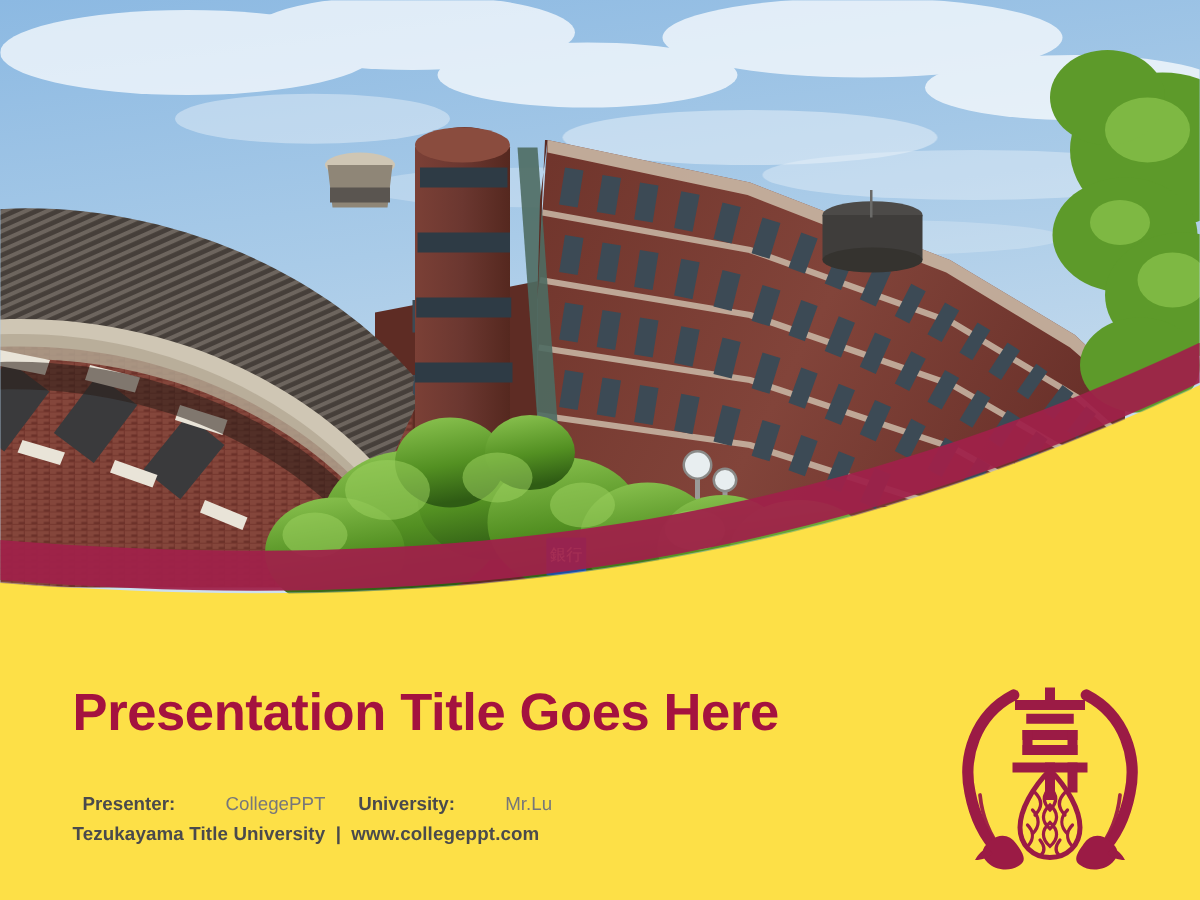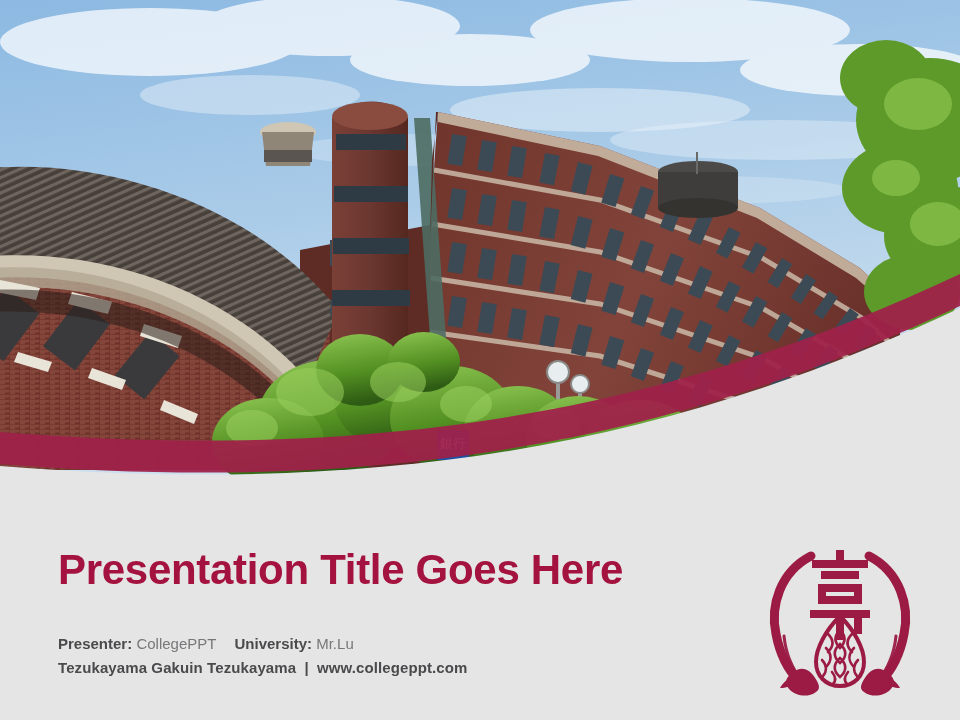--- a/index.html
+++ b/index.html
@@ -1,21 +1,21 @@
 <!DOCTYPE html>
 <html><head>
 <meta charset="utf-8">
 <style>
   * { margin:0; padding:0; box-sizing:border-box; }
   html,body { width:960px; height:720px; overflow:hidden; background:#ffffff; }
   body { font-family:"Liberation Sans", sans-serif; position:relative; }
 
   #slide {
     position:absolute; left:0; top:0; width:960px; height:720px;
-    background:#e5e5e5; overflow:hidden;
+    background:#fde047; overflow:hidden;
   }
 
   
   #photo-wrap {
     position:absolute; left:0; top:0; width:960px; height:510px;
   }
   #photo-svg { display:block; width:960px; height:510px; }
 
   
   #title-block {
@@ -23,22 +23,22 @@
   }
   #deck-title {
     font-size:42px; font-weight:bold; letter-spacing:-0.3px;
     color:#A4123F; line-height:1.05; white-space:nowrap;
   }
   #meta-block {
     position:absolute; left:58px; top:632px; width:640px;
     color:#58585a; line-height:1.62;
   }
   .meta-line { font-size:15px; white-space:nowrap; }
-  .meta-strong { font-weight:bold; color:#4a4a4c; }
-  .meta-value { font-weight:normal; color:#77777a; }
+  .meta-strong { font-weight:bold; color:#4a4a4c;margin-left:8px; }
+  .meta-value { font-weight:normal; color:#77777a;margin-left:36px; }
   .meta-line.bold-all { font-weight:bold; color:#4a4a4c; letter-spacing:0.1px; }
   .meta-sep { font-weight:bold; color:#4a4a4c; padding:0 4px; }
   .meta-gap { display:inline-block; width:10px; }
 
   
   #emblem { position:absolute; left:766px; top:538px; width:148px; height:166px; }
   #emblem svg { display:block; width:148px; height:166px; }
 </style>
 </head>
 <body>
@@ -341,21 +341,21 @@
 
   <div id="meta-block">
     <div class="meta-line">
       <span class="meta-strong">Presenter:</span>
       <span class="meta-value">CollegePPT</span>
       <span class="meta-gap"></span>
       <span class="meta-strong">University:</span>
       <span class="meta-value">Mr.Lu</span>
     </div>
     <div class="meta-line bold-all">
-      <span>Tezukayama Gakuin Tezukayama</span>
+      <span>Tezukayama Title University</span>
       <span class="meta-sep">|</span>
       <span>www.collegeppt.com</span>
     </div>
   </div>
 
   <div id="emblem">
     <svg viewBox="0 0 148 166">
       <g fill="none" stroke="#9B1B45" stroke-width="9" stroke-linecap="round">
         <path d="M45,18 C14,34 4,68 10,96 C15,122 26,136 33,143"></path>
         <path d="M103,18 C134,34 144,68 138,96 C133,122 122,136 115,143"></path>

